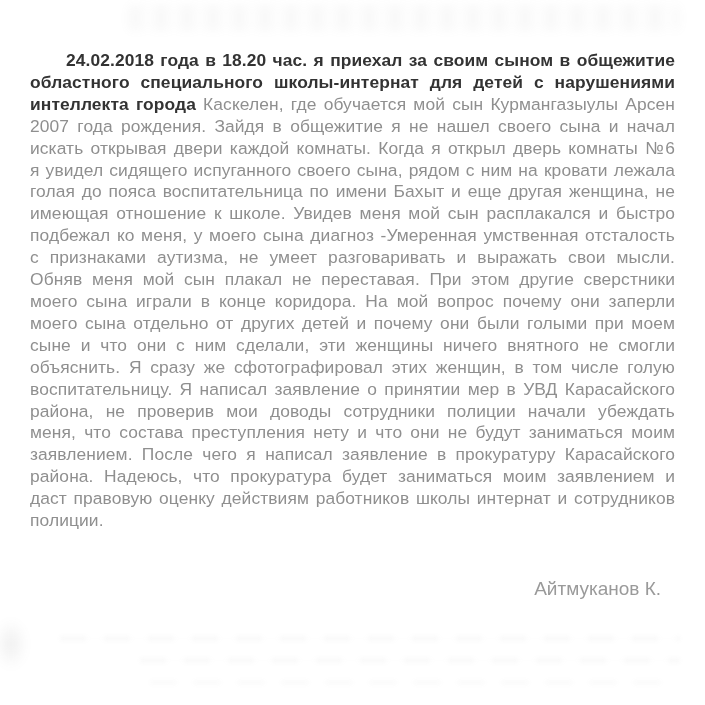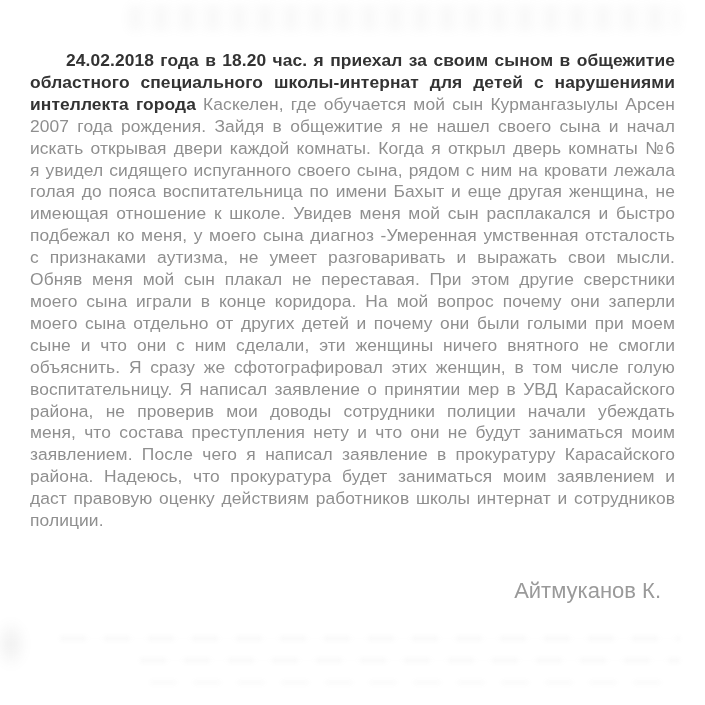--- a/index.html
+++ b/index.html
@@ -43,21 +43,21 @@
     font-weight: 400;
     color: var(--body-text);
   }
   .signature {
     position: absolute;
     top: 578px;
     left: 30px;
     width: 645px;
     text-align: right;
     padding-right: 14px;
-    font-size: 22px;
+    font-size: 19px;
     color: var(--signature-text);
   }
   
   .artifact { position: absolute; pointer-events: none; }
   .artifact-top {
     top: 5px; left: 128px; width: 552px; height: 26px;
     background: repeating-linear-gradient(90deg,
       rgba(150,150,150,0.35) 0 14px, rgba(180,180,180,0.10) 14px 26px);
     filter: blur(5px);
     opacity: 0.16;

